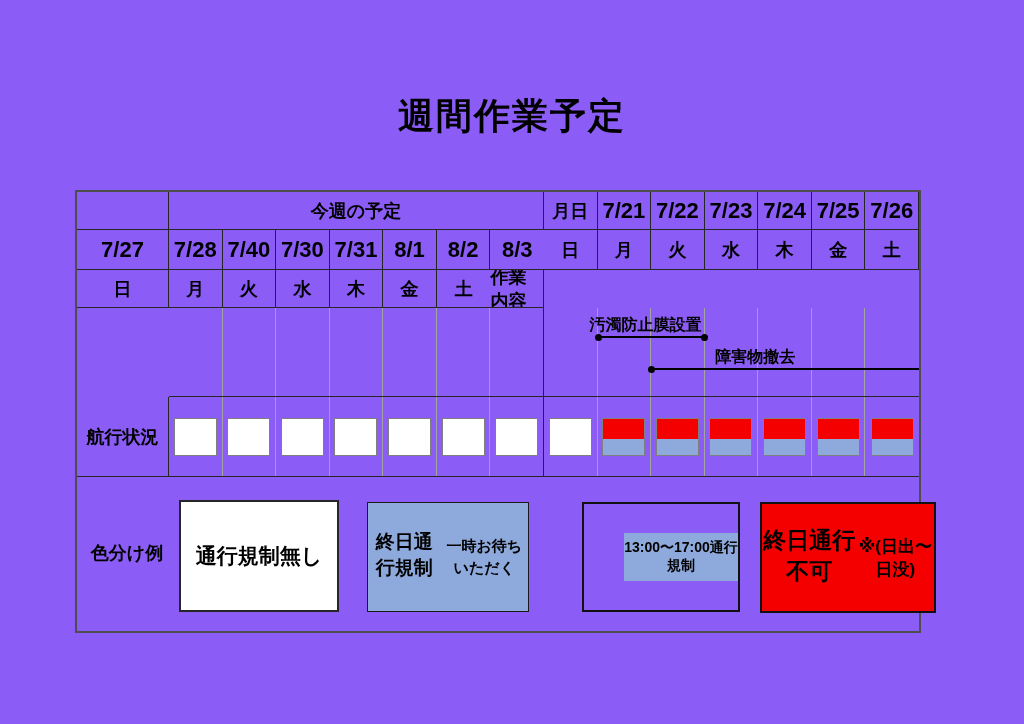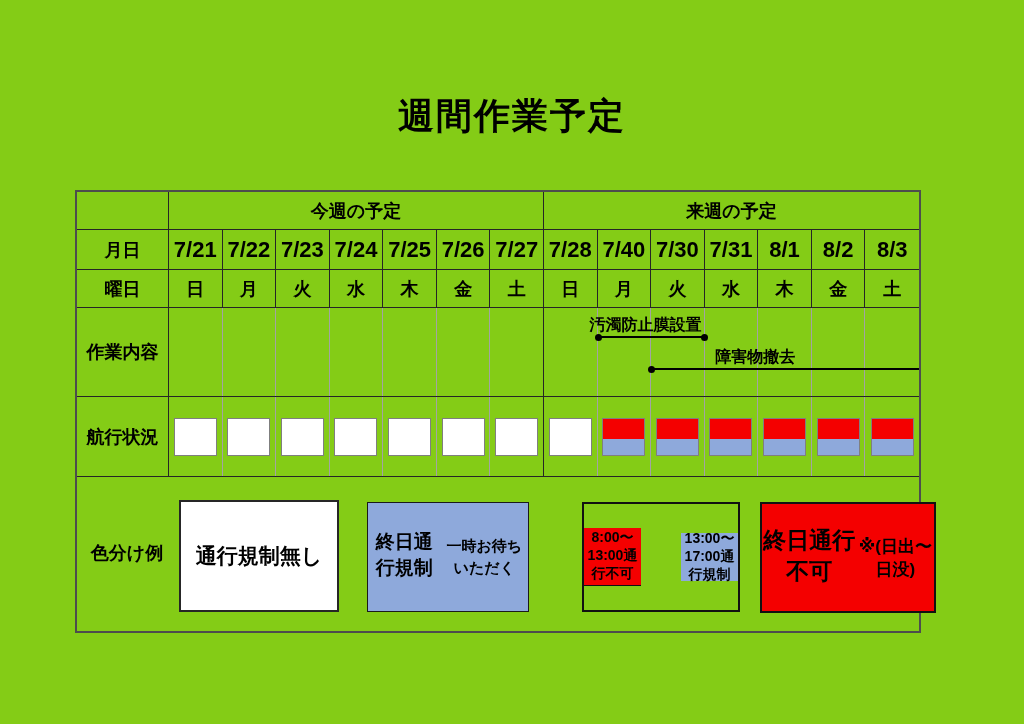--- a/index.html
+++ b/index.html
@@ -1,18 +1,18 @@
 <!DOCTYPE html>
 <html style="--accent_red: #f40000; --accent_blue: #8ea9db;"><head>
 <meta charset="utf-8">
 <style>
   * { margin:0; padding:0; box-sizing:border-box; }
   html,body { width:1024px; height:724px; background:#fff; overflow:hidden;
     font-family:"Liberation Sans","DejaVu Sans",sans-serif; color:#000; }
-  .page { position:relative; width:1024px; height:724px; background:#84cc16; }
+  .page { position:relative; width:1024px; height:724px; background:#8b5cf6; }
 
   .title { position:absolute; top:92px; left:0; width:1024px; text-align:center;
     font-size:36px; font-weight:bold; letter-spacing:2px; }
 
   
   .schedule-table { position:absolute; left:75px; top:190px; width:846px; height:443px;
     border:2px solid #4d4d4d; display:grid;
     grid-template-columns:92px repeat(14,1fr);
     grid-template-rows:38px 40px 38px 89px 80px 152px; }
 
@@ -87,39 +87,37 @@
 <body>
 
 <div class="page">
 
   <div class="title">週間作業予定</div>
 
   <div class="schedule-table">
 
     <div class="cell corner"></div>
     <div class="cell week-header wh-this">今週の予定</div>
-    <div class="cell week-header wh-next">来週の予定</div>
 
     <div class="cell row-label">月日</div>
     <div class="cell date-cell">7/21</div>
     <div class="cell date-cell">7/22</div>
     <div class="cell date-cell">7/23</div>
     <div class="cell date-cell">7/24</div>
     <div class="cell date-cell">7/25</div>
     <div class="cell date-cell">7/26</div>
     <div class="cell date-cell">7/27</div>
     <div class="cell date-cell">7/28</div>
     <div class="cell date-cell">7/40</div>
     <div class="cell date-cell">7/30</div>
     <div class="cell date-cell">7/31</div>
     <div class="cell date-cell">8/1</div>
     <div class="cell date-cell">8/2</div>
     <div class="cell date-cell no-r">8/3</div>
 
-    <div class="cell row-label">曜日</div>
     <div class="cell weekday-cell">日</div>
     <div class="cell weekday-cell">月</div>
     <div class="cell weekday-cell">火</div>
     <div class="cell weekday-cell">水</div>
     <div class="cell weekday-cell">木</div>
     <div class="cell weekday-cell">金</div>
     <div class="cell weekday-cell">土</div>
     <div class="cell weekday-cell">日</div>
     <div class="cell weekday-cell">月</div>
     <div class="cell weekday-cell">火</div>
@@ -234,21 +232,20 @@
       <div class="legend-box lb-a">
         <span>通行規制無し</span>
       </div>
 
       <div class="legend-box lb-b">
         <div class="lb-title">終日通行規制</div>
         <div class="lb-note">一時お待ちいただく</div>
       </div>
 
       <div class="legend-box lb-c">
-        <div class="seg top">8:00〜13:00通行不可</div>
         <div class="seg bottom">13:00〜17:00通行規制</div>
       </div>
 
       <div class="legend-box lb-d">
         <div class="lb-title">終日通行不可</div>
         <div class="lb-note">※(日出〜日没)</div>
       </div>
     </div>
 
   </div>

